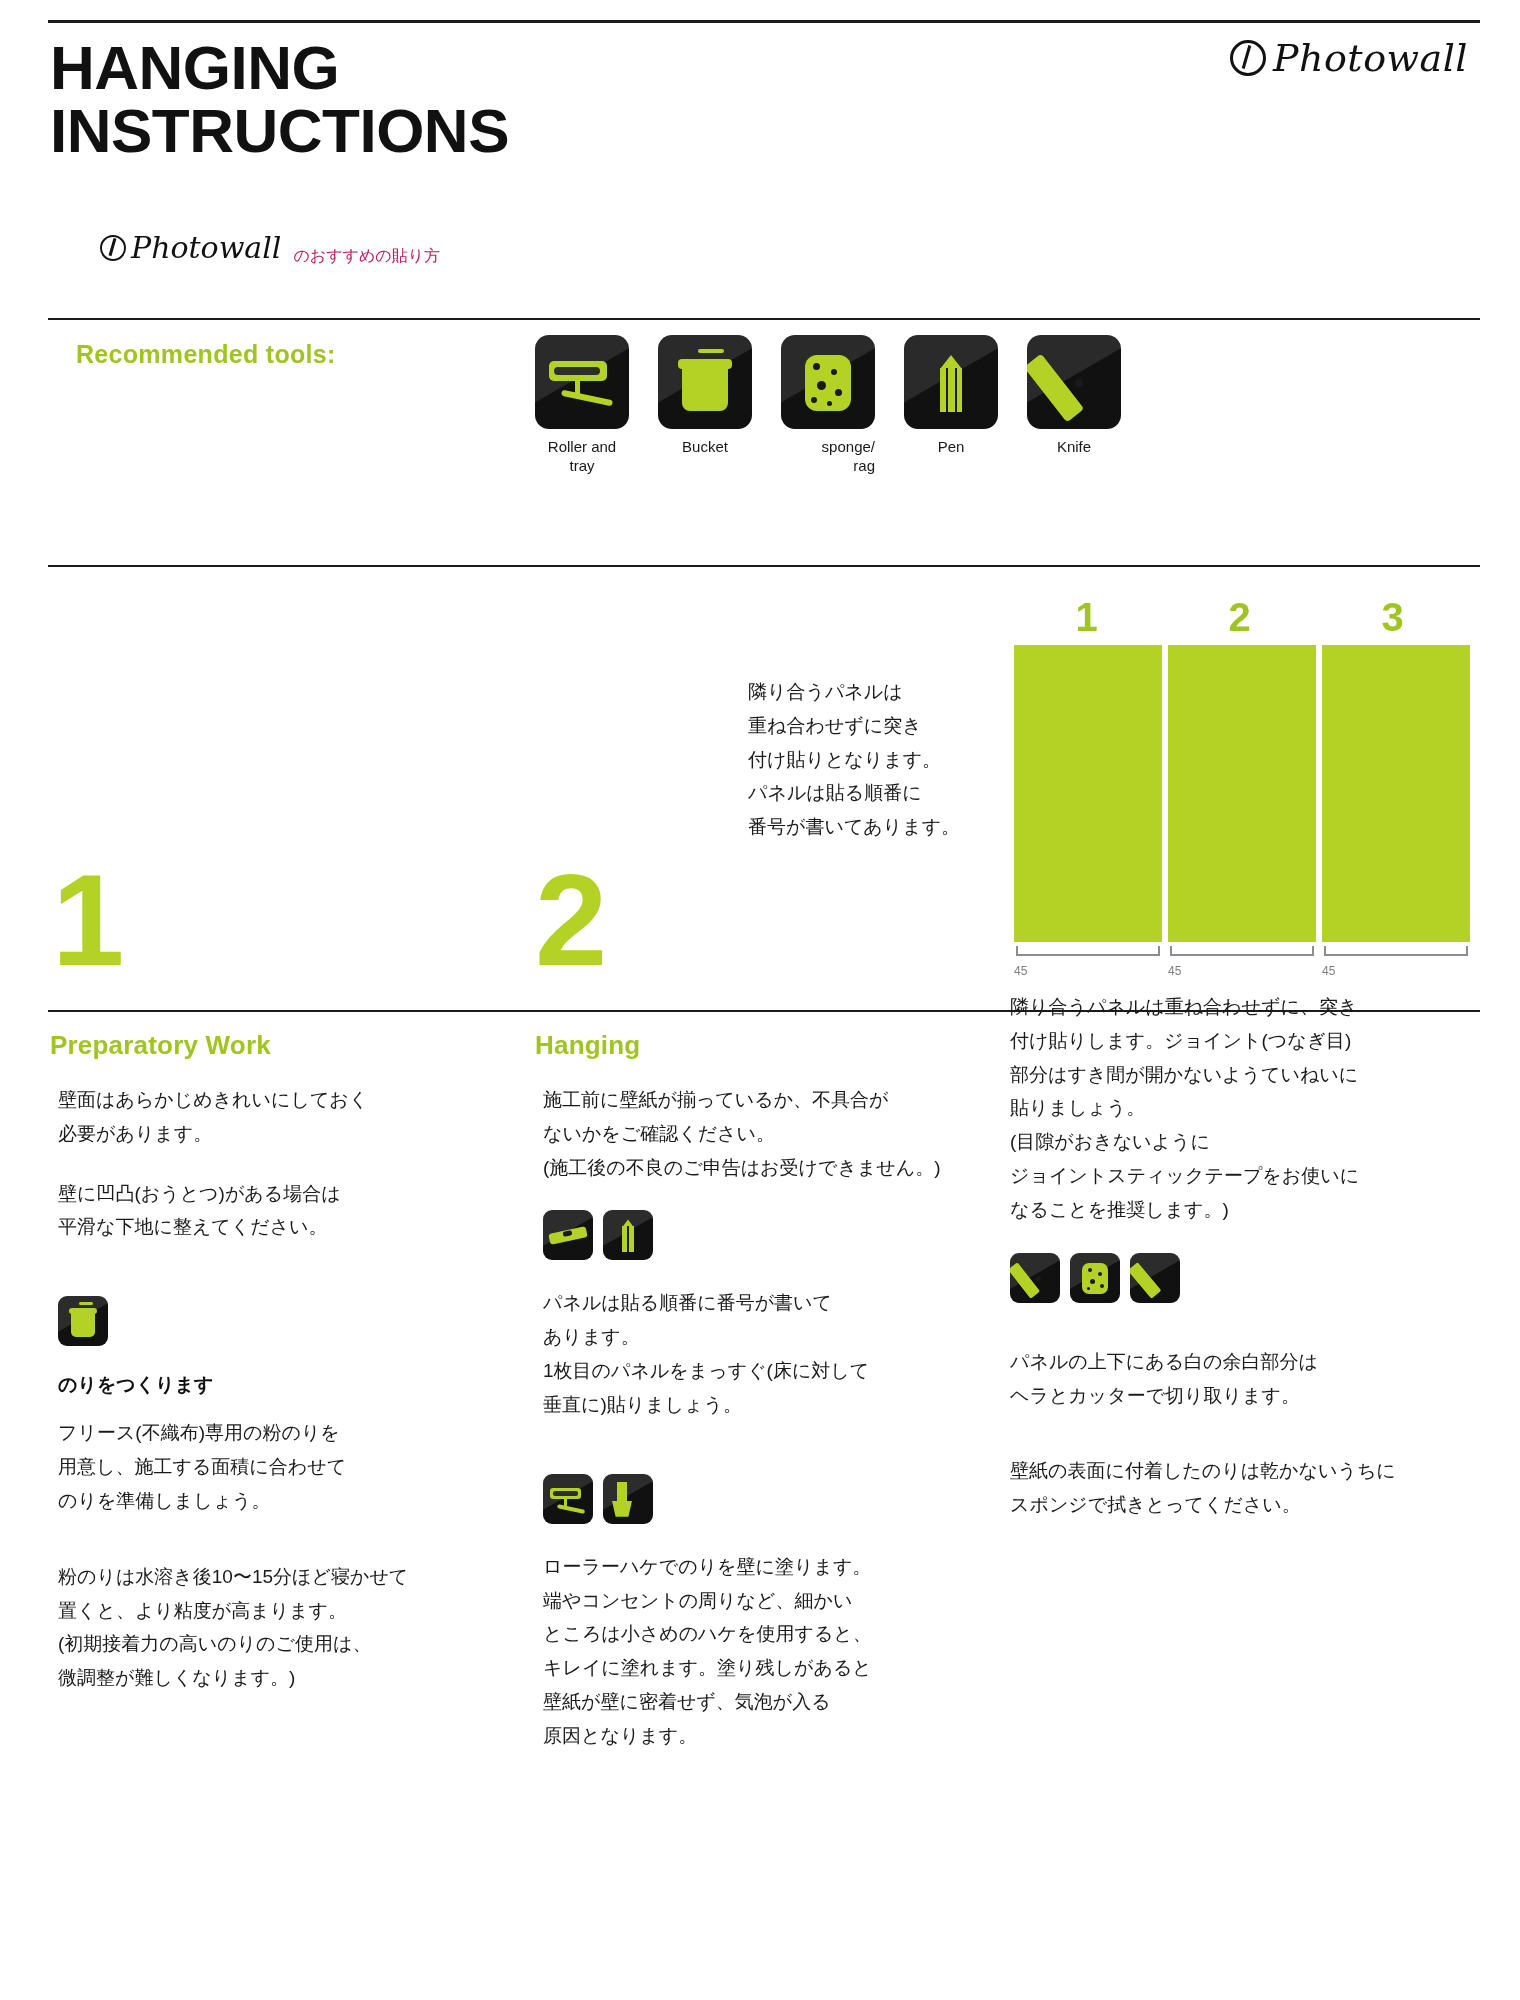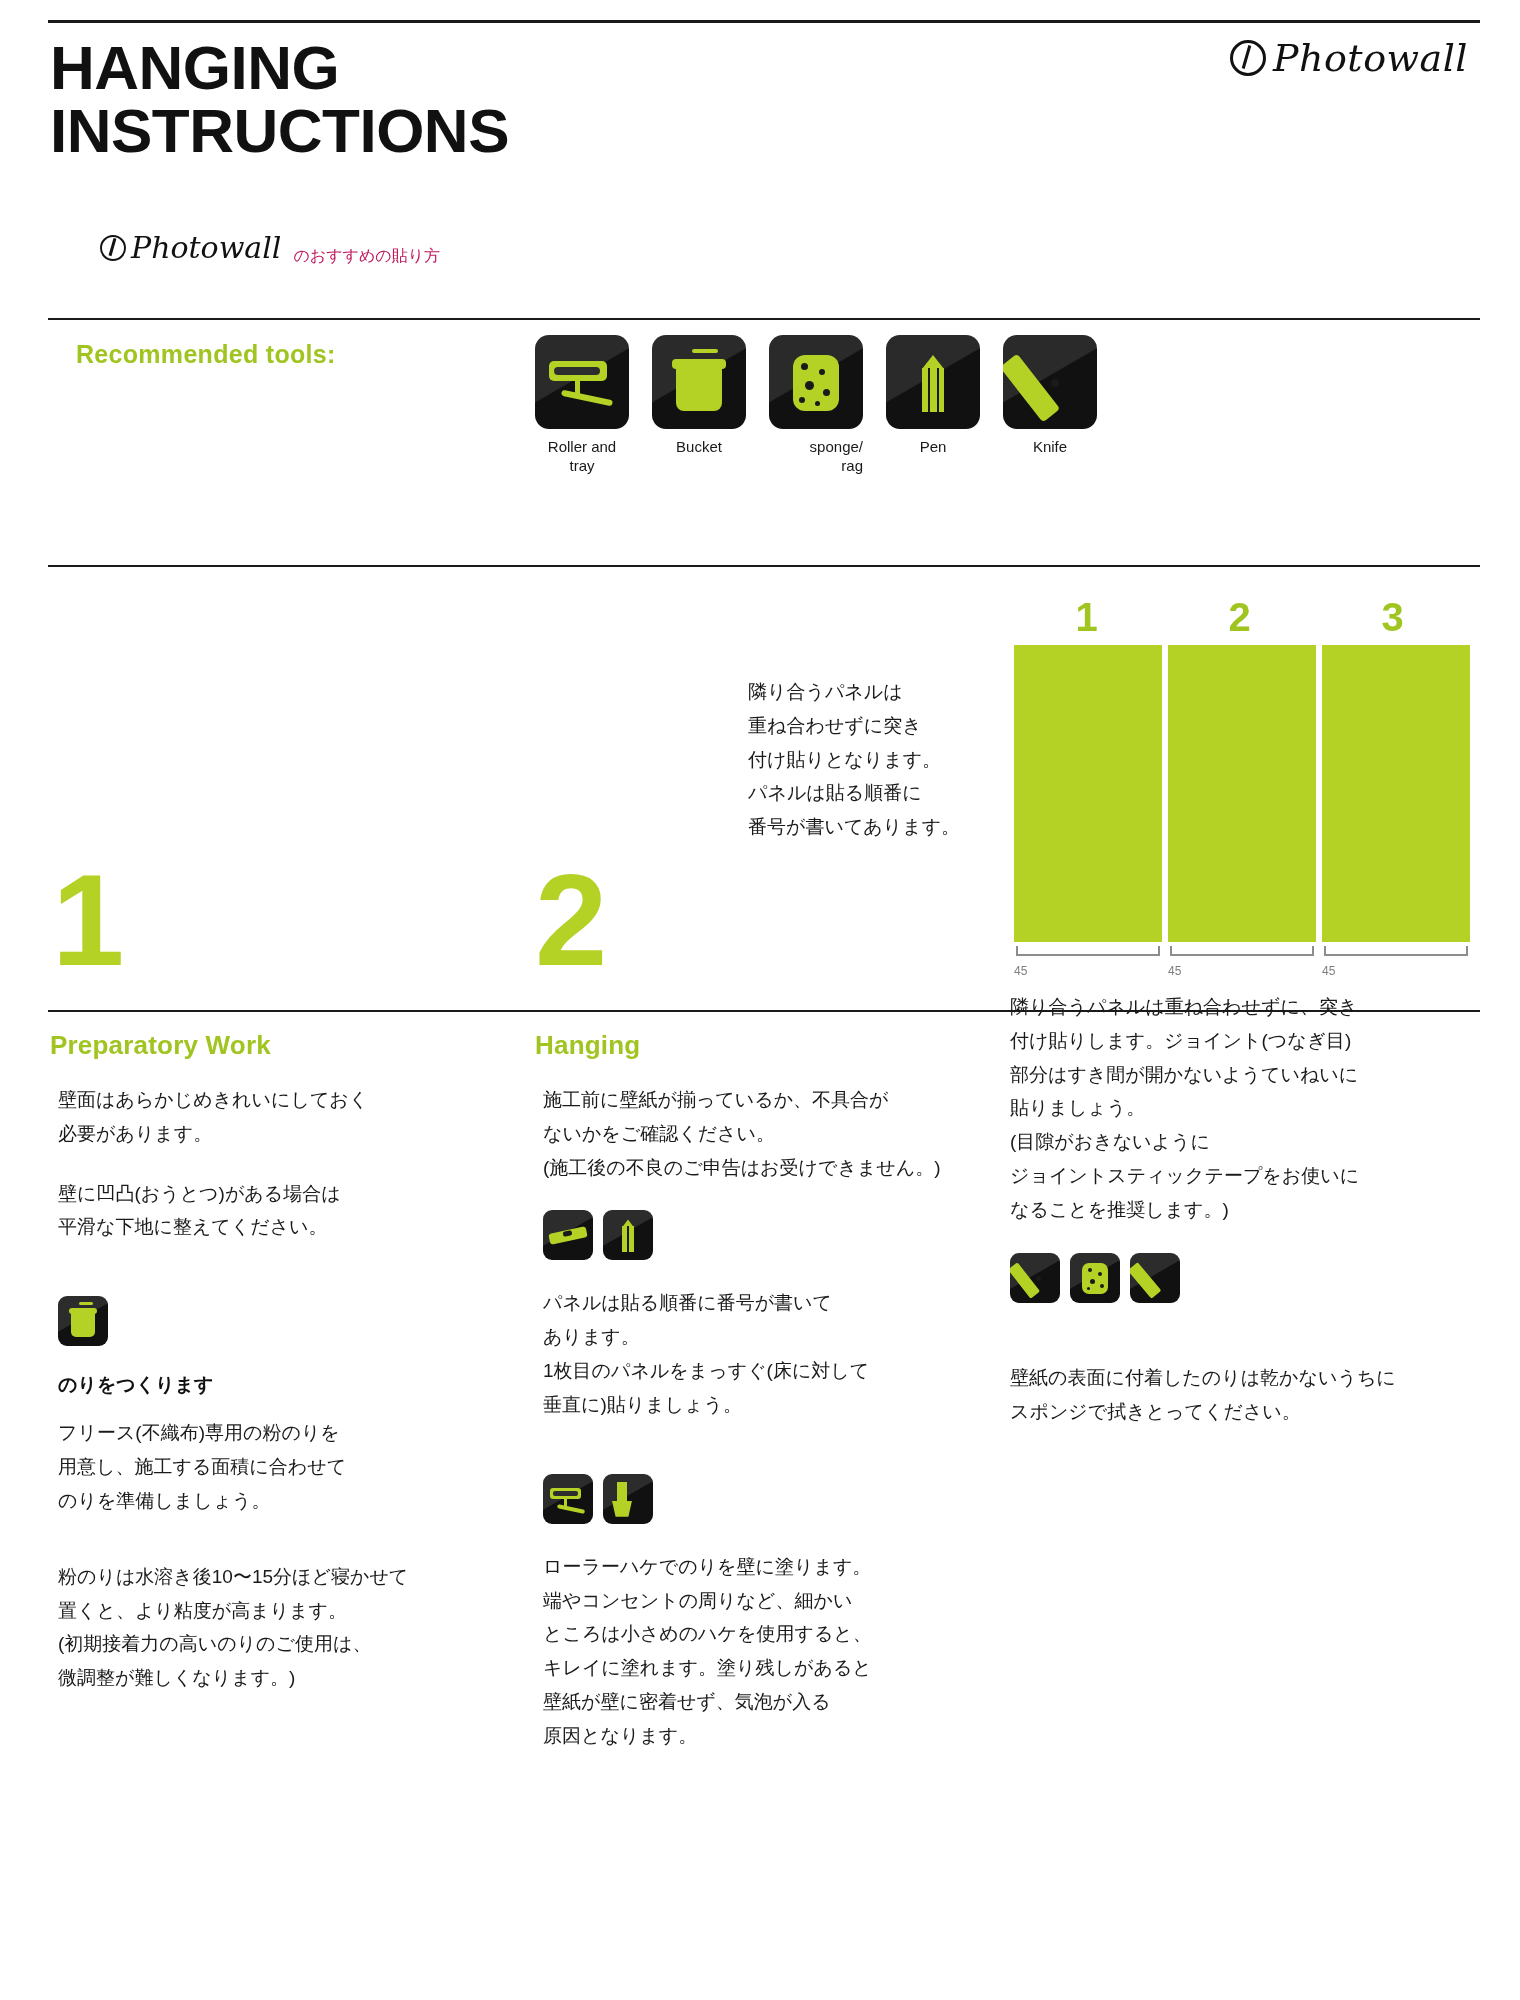--- a/index.html
+++ b/index.html
@@ -114,21 +114,21 @@
     font-weight: bold;
     color: #a0c420;
     letter-spacing: 0.3px;
     margin-left: 26px;
   }
   .tools {
     position: absolute;
     left: 535px;
     top: 335px;
     display: flex;
-    gap: 23px;
+    gap: 29px;
   }
   .tool {
     width: 94px;
     text-align: center;
   }
   .tool-icon {
     width: 94px;
     height: 94px;
     border-radius: 14px;
     background: linear-gradient(150deg, #2a2a2a 0%, #2a2a2a 45%, #111 46%, #111 100%);
@@ -518,18 +518,20 @@
           <i class="dot g" style="left:30px;top:31px;width:4px;height:4px;"></i>
           <i class="dot g" style="left:17px;top:34px;width:3px;height:3px;"></i>
         </div>
         <div class="mini m-smoother">
             <i class="g k1"></i>
             <i class="g k2"></i>
           </div>
       </div>
     </div>
     <div class="spacer-sm"></div>
+    <p class="para" style="white-space:pre-line">パネルの上下にある白の余白部分は
+ヘラとカッターで切り取ります。</p>
     <div class="spacer-sm"></div>
     <p class="para" style="white-space:pre-line">壁紙の表面に付着したのりは乾かないうちに
 スポンジで拭きとってください。</p>
   </div>
 
 </div>
 
 </body></html>

